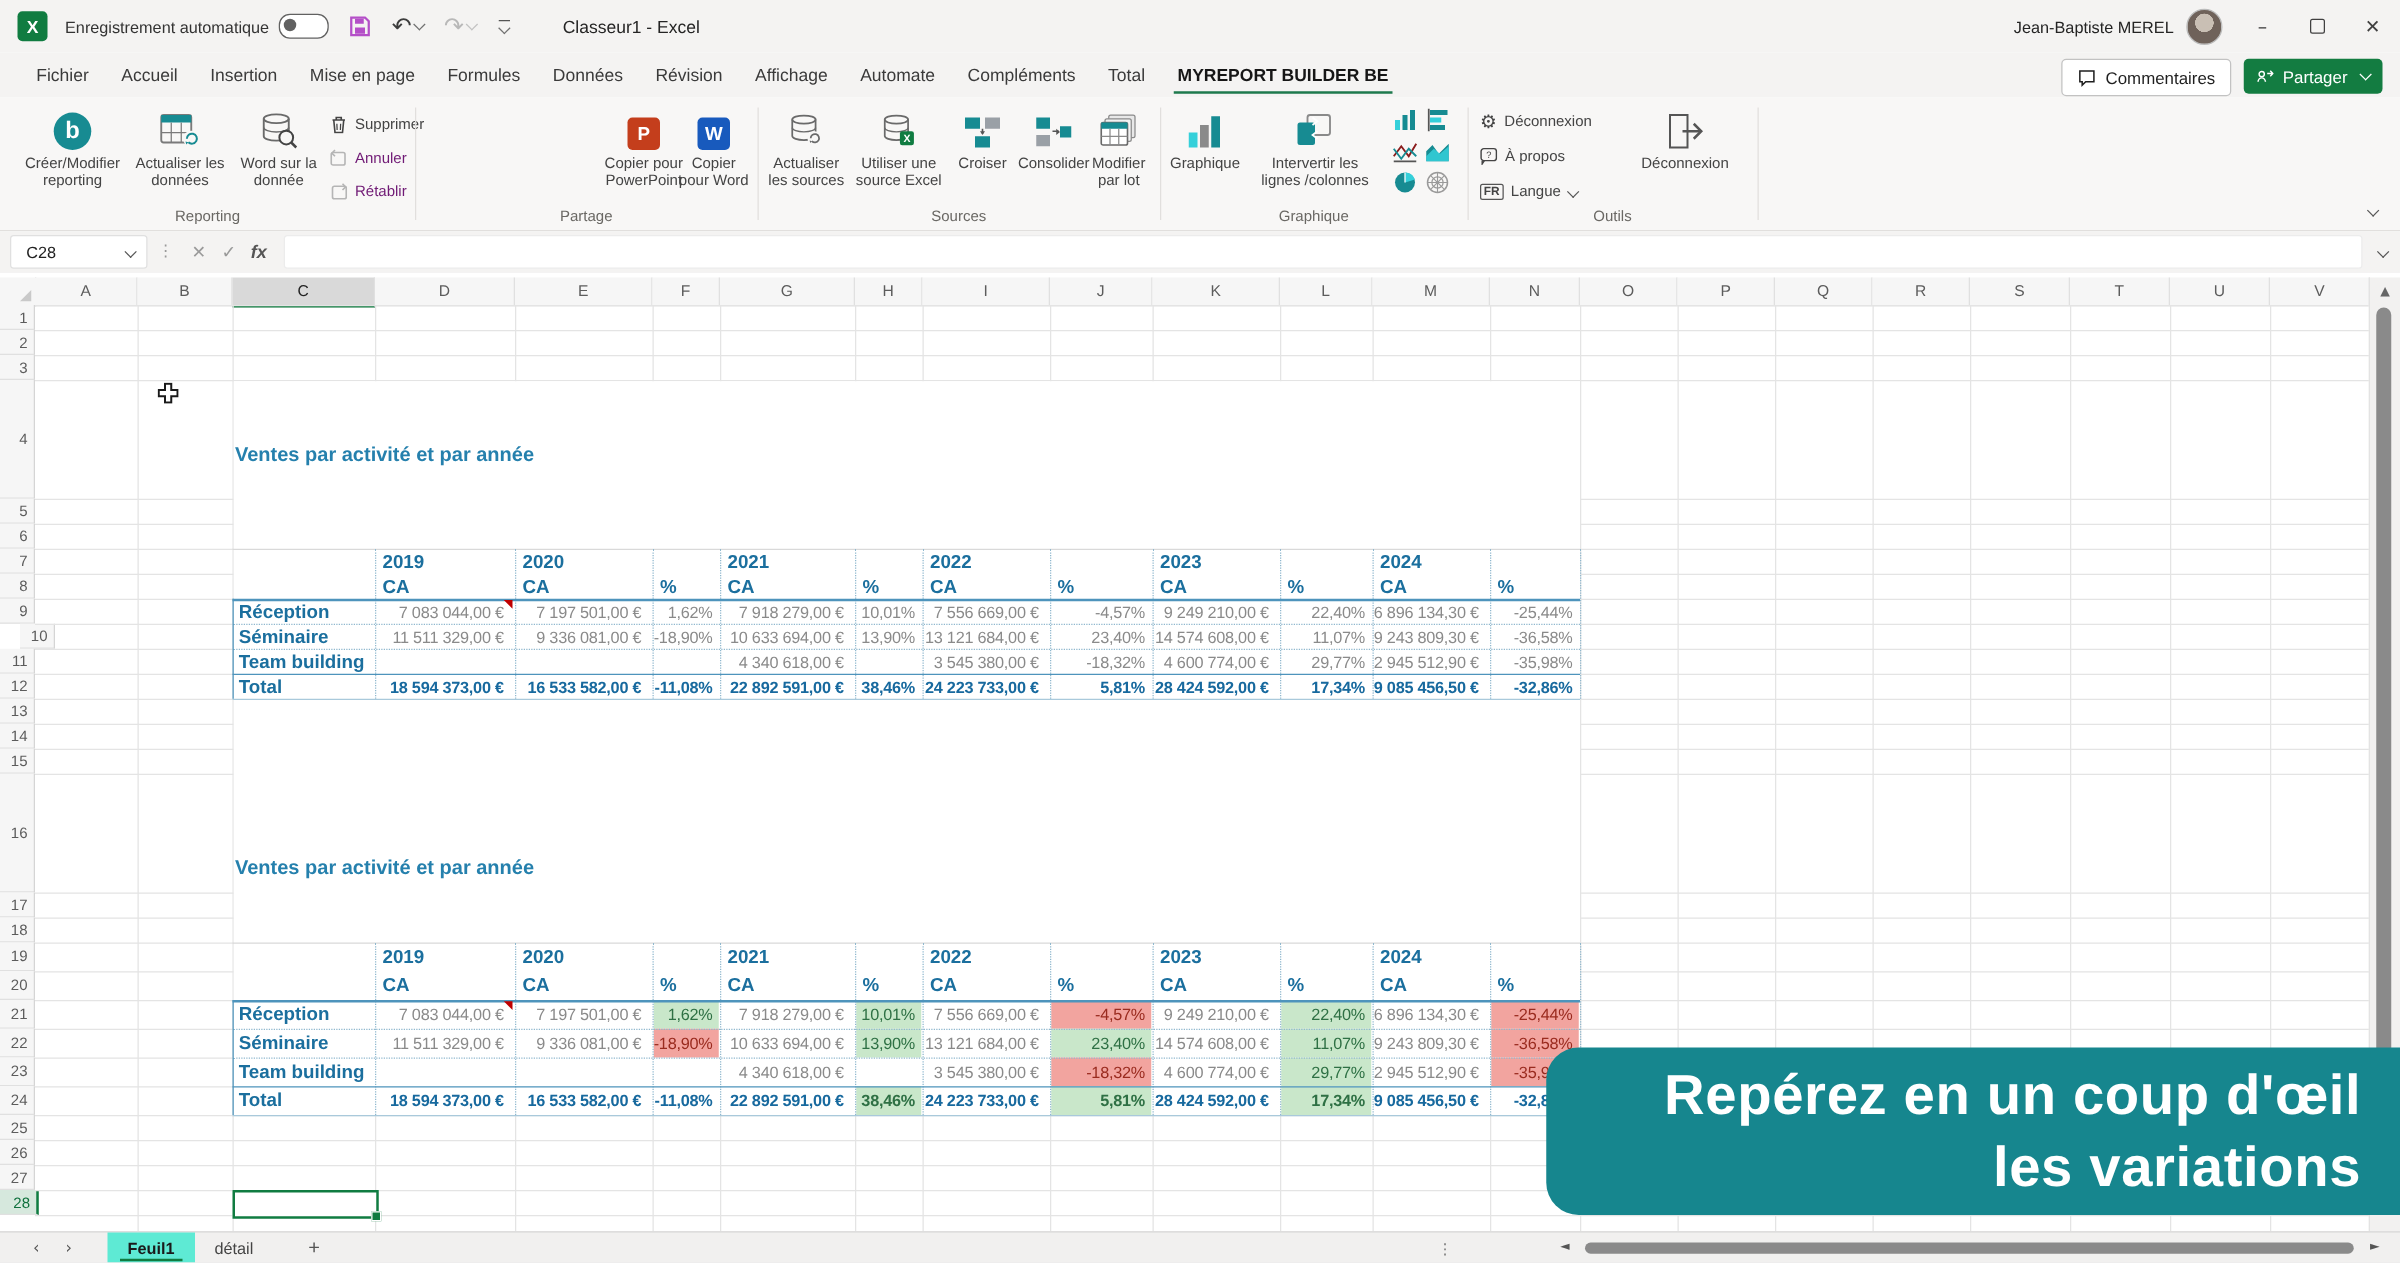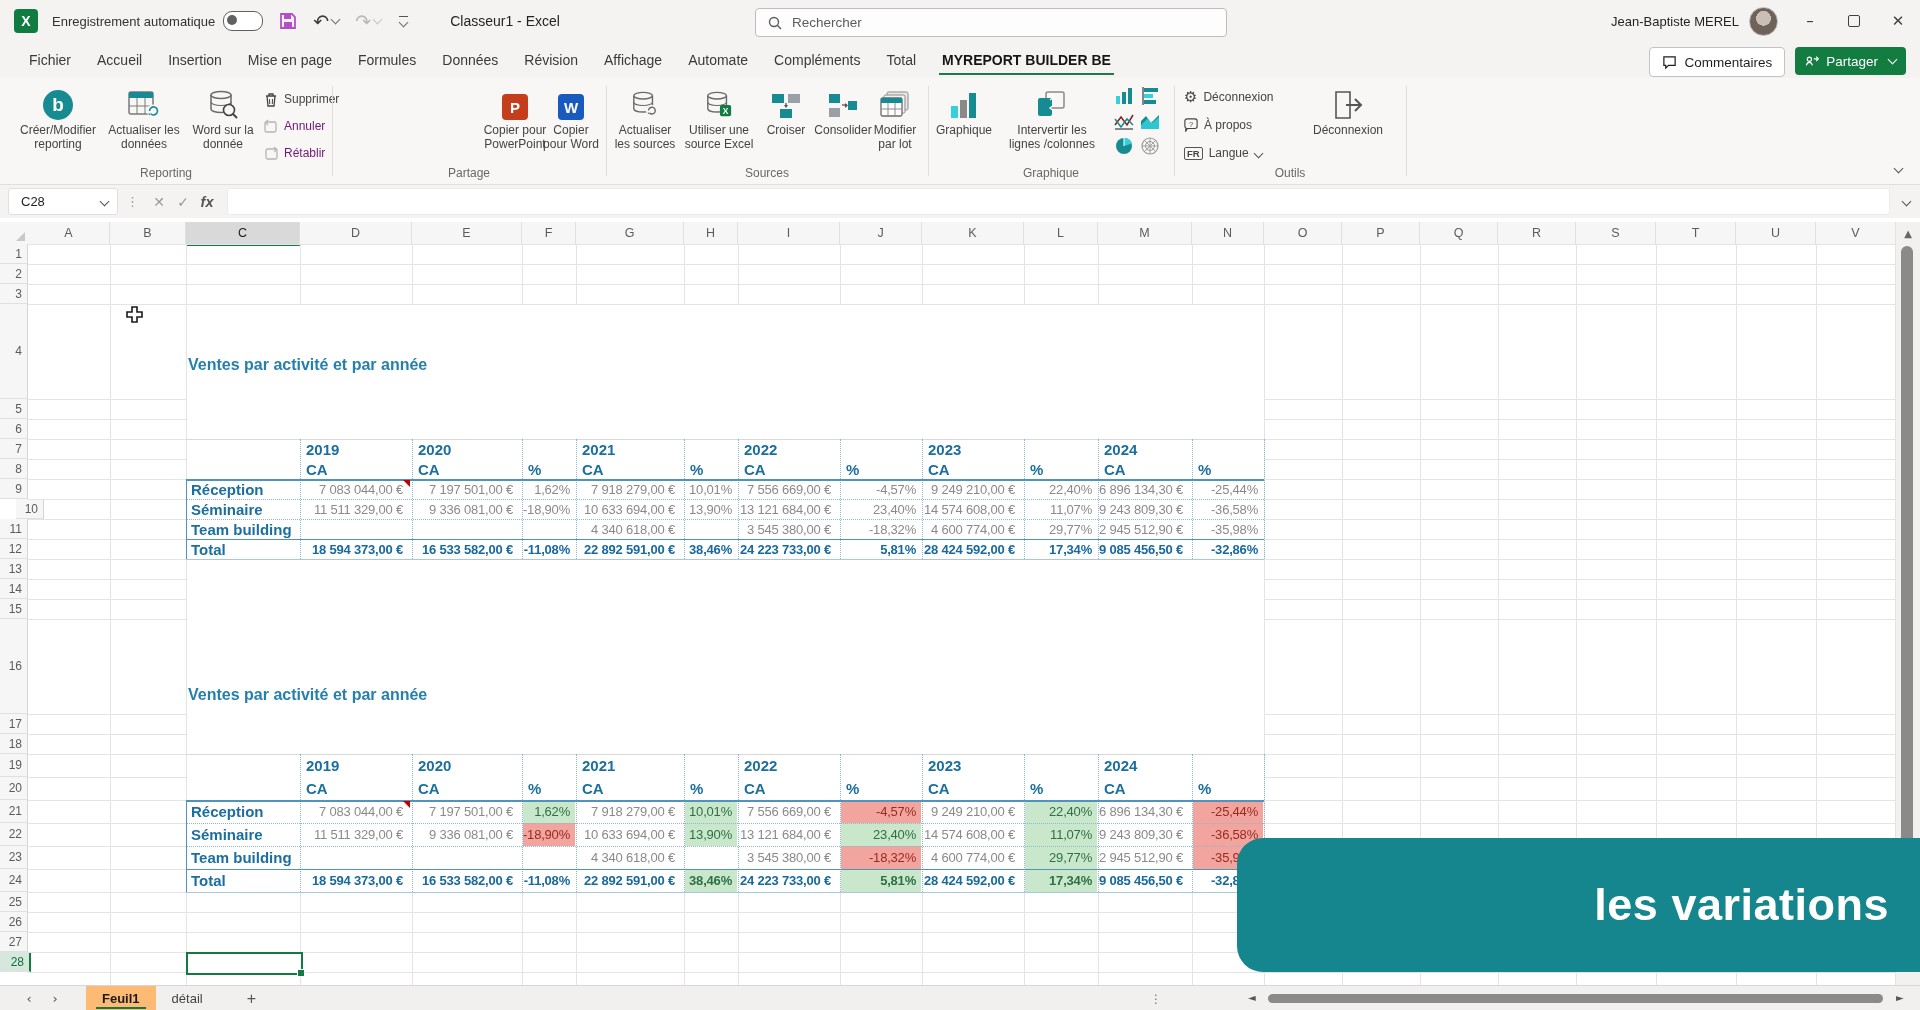--- a/index.html
+++ b/index.html
@@ -115,21 +115,21 @@
   
   .vscroll{position:absolute;right:0;top:222px;width:24px;height:763px;background:#f2f1f0;border-left:1px solid #e3e3e3;}
   .vthumb{position:absolute;left:5px;width:12px;border-radius:6px;background:#8a8a8a;}
   .sarrow{position:absolute;color:#666;font-size:10px;left:0;width:24px;text-align:center;}
 
   
   #tabbar{position:absolute;left:0;top:985px;width:1920px;height:25px;background:#f1f0ef;border-top:1px solid #d6d6d6;
           display:flex;align-items:center;font-size:13px;color:#444;}
   .nav-ar{width:26px;text-align:center;color:#555;font-size:13px;}
   .sheet-tab{height:25px;display:flex;align-items:center;padding:0 16px;position:relative;}
-  .sheet-tab.active{background:#fdba74;font-weight:bold;color:#1a1a1a;}
+  .sheet-tab.active{background:#5eead4;font-weight:bold;color:#1a1a1a;}
   .sheet-tab.active:after{content:"";position:absolute;left:10px;right:10px;bottom:2px;border-bottom:2.5px solid #107C41;}
   .add-sheet{margin-left:28px;font-size:16px;color:#555;}
   #hscroll-dots{position:absolute;left:1150px;color:#777;font-size:12px;letter-spacing:1px;}
   .hthumb{position:absolute;left:1268px;top:8px;width:615px;height:9px;border-radius:5px;background:#8a8a8a;}
   .h-ar{position:absolute;top:6px;color:#555;font-size:10px;}
 
   
   #banner{position:absolute;left:1237px;top:838px;width:690px;height:134px;border-radius:26px 0 0 26px;
           display:flex;flex-direction:column;justify-content:center;align-items:flex-end;padding-right:38px;box-sizing:border-box;z-index:50;}
   #banner .l{color:#fff;font-weight:bold;font-size:45px;line-height:58px;letter-spacing:0.5px;}
@@ -163,27 +163,20 @@
       </div>
     <div class="qat-ic" style="color:#b8b8b8">
         <span class="glyph">↷</span>
         <span class="qat-chev" style="border-color:#c2c2c2"></span>
       </div>
     <div class="qat-more">
         <span class="bar"></span>
         <span class="qat-chev" style="margin:0"></span>
       </div>
     <div class="doc-title">Classeur1 - Excel</div>
-    <div id="search-box">
-      <svg width="14" height="14" viewBox="0 0 14 14">
-          <circle cx="6" cy="6" r="4.5" fill="none" stroke="#5c5c5c" stroke-width="1.4"></circle>
-          <line x1="9.5" y1="9.5" x2="13" y2="13" stroke="#5c5c5c" stroke-width="1.4"></line>
-        </svg>
-      <span>Rechercher</span>
-    </div>
     <div id="user-area">
       <span class="user-name">Jean-Baptiste MEREL</span>
       <span class="avatar"></span>
       <span class="winbtn">–</span>
       <span class="winbtn restore">
           <span></span>
         </span>
       <span class="winbtn">✕</span>
     </div>
   </div>
@@ -776,16 +769,17 @@
         <div class="sheet-tab">détail</div>
       </span>
     <span class="add-sheet">+</span>
     <span id="hscroll-dots" class="glyph">⋮</span>
     <span class="h-ar glyph" style="left:1248px">◄</span>
     <div class="hthumb"></div>
     <span class="h-ar glyph" style="left:1896px">►</span>
   </div>
 
   <div id="banner" style="background: rgb(22, 134, 142);">
+    <span class="l">Repérez en un coup d'œil</span>
     <span class="l">les variations</span>
   </div>
 
 </div>
 
 </body></html>

